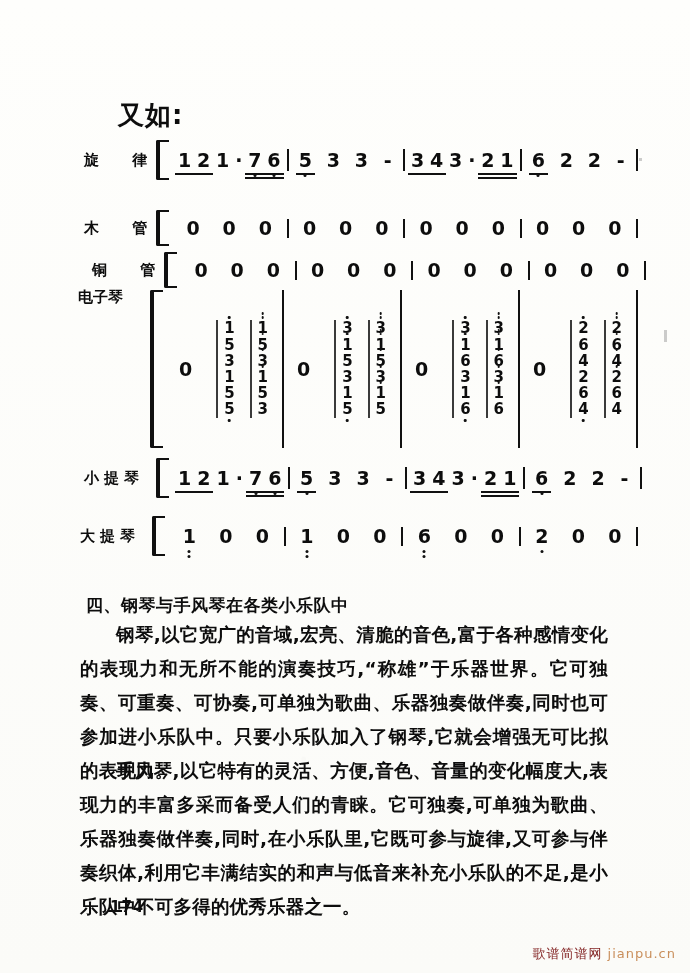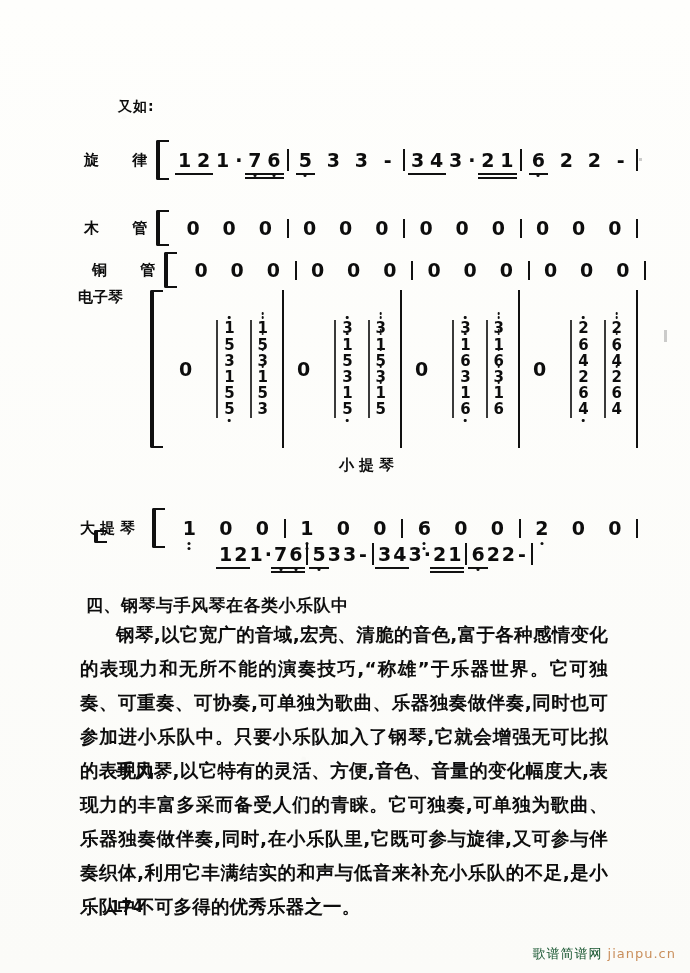--- a/index.html
+++ b/index.html
@@ -18,21 +18,21 @@
       radial-gradient(circle at 18% 12%, rgba(0,0,0,0.012) 0 2px, transparent 3px),
       radial-gradient(circle at 72% 40%, rgba(0,0,0,0.012) 0 2px, transparent 3px),
       radial-gradient(circle at 44% 78%, rgba(0,0,0,0.01) 0 2px, transparent 3px),
       linear-gradient(#fefefc,#fbfbf8);
   }
   .content{position:absolute;left:0;top:0;width:690px;height:973px;}
 
   
   .leadin{
     position:absolute;left:118px;top:98px;
-    font-size:14px;font-weight:bold;letter-spacing:1px;
+    font-size:26px;font-weight:bold;letter-spacing:1px;
     font-family:"DejaVu Sans","Liberation Sans",sans-serif;
   }
 
   
   .score{position:absolute;left:78px;top:140px;width:560px;}
   .stave{position:relative;display:flex;align-items:center;}
 
   .inst{
     width:72px;flex:0 0 72px;
     font-size:15px;font-weight:bold;
@@ -136,21 +136,21 @@
   }
   .pageno::after{
     content:"";position:absolute;left:-2px;top:12px;width:14px;height:2px;background:#111;
   }
 
   .watermark{
     position:absolute;right:14px;bottom:10px;
     font-size:13px;color:#b9a99a;letter-spacing:1px;
     white-space:nowrap;
   }
-  .watermark .cn{color:#14532d;}
+  .watermark .cn{color:#7f1d1d;}
   .watermark .url{color:#c98f5c;}
 
   
   .speck{position:absolute;background:#9a9a9a;opacity:.5;}
 </style>
 </head>
 <body>
 
 <div class="page"></div>
 
@@ -329,21 +329,21 @@
                 <span class="cn">6<i class="du"></i></span>
                 <span class="cn">4<i class="du"></i></span>
                 <span class="cn">2<i class="du"></i></span>
                 <span class="cn">6</span>
                 <span class="cn">4</span>
               </div>
             </div>
           </div>
         </div>
       </div>
-      <div class="stave" style="position: absolute; left: 16px; top: 318px; width: 560px; height: 40px; flex-direction: column;">
+      <div class="stave" style="position: absolute; left: 4px; top: 318px; width: 560px; height: 40px;">
         <div class="inst sp3">小提琴</div>
         <div class="brk"></div>
         <div class="bars">
           <div class="measure first">
             <span class="n b1">1</span>
             <span class="n b1">2</span>
             <span class="n">1</span>
             <span class="aug">·</span>
             <span class="n b2">7<i class="dotdn"></i></span>
             <span class="n b2">6<i class="dotdn"></i></span>
@@ -363,21 +363,21 @@
             <span class="n b2">1</span>
           </div>
           <div class="measure">
             <span class="n b1">6<i class="dotdn"></i></span>
             <span class="n">2</span>
             <span class="n">2</span>
             <span class="dash">-</span>
           </div>
         </div>
       </div>
-      <div class="stave" style="position: absolute; left: 0px; top: 368px; width: 560px; height: 40px;">
+      <div class="stave" style="position: absolute; left: 0px; top: 376px; width: 560px; height: 40px;">
         <div class="inst sp3">大提琴</div>
         <div class="brk"></div>
         <div class="bars">
           <div class="measure first">
             <span class="n">1<i class="dotdn"></i><i class="dotdn2"></i></span>
             <span class="n">0</span>
             <span class="n">0</span>
           </div>
           <div class="measure">
             <span class="n">1<i class="dotdn"></i><i class="dotdn2"></i></span>

